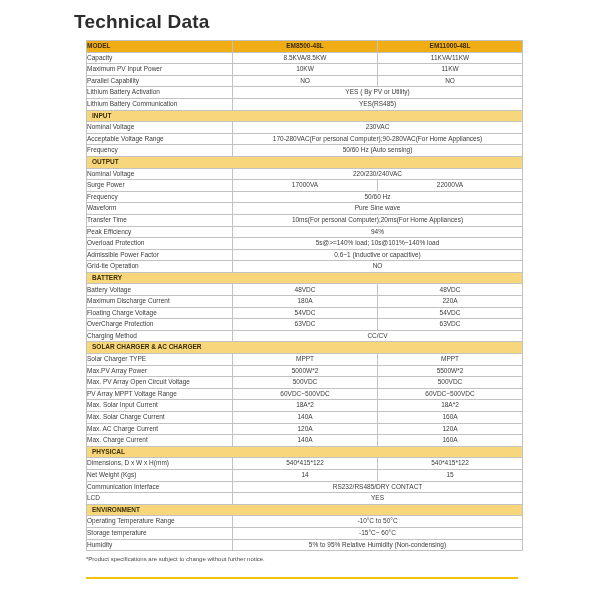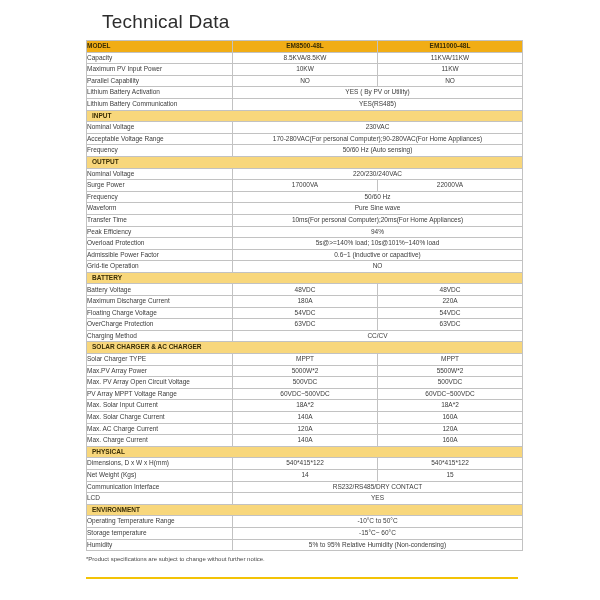--- a/index.html
+++ b/index.html
@@ -1,22 +1,22 @@
 <!DOCTYPE html>
 <html><head>
 <meta charset="utf-8">
 <style>
   html,body { margin:0; padding:0; background:#ffffff; }
   .page {
     position:relative; width:600px; height:600px; background:#fff;
     font-family:"Liberation Sans", sans-serif; overflow:hidden;
   }
   .title {
-    position:absolute; left:102px; top:11px;
-    font-size:19px; font-weight:normal; color:#2d2d2d; letter-spacing:0.2px;
+    position:absolute; left:74px; top:11px;
+    font-size:19px; font-weight:bold; color:#2d2d2d; letter-spacing:0.2px;
   }
   table.spec {
     position:absolute; left:86px; top:40px; width:436px;
     border-collapse:collapse; table-layout:fixed;
     font-size:6.5px; line-height:1; color:var(--text,#3b3b3b);
   }
   table.spec td {
     border:1px solid var(--border,#c2c2c2);
     height:10.6px; padding:0; overflow:hidden; white-space:nowrap;
     vertical-align:middle;

